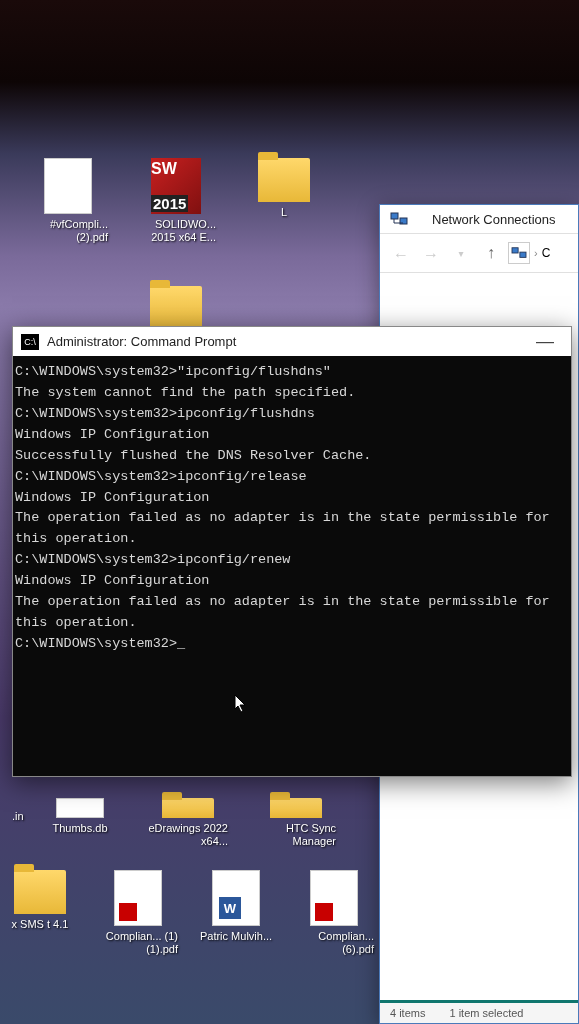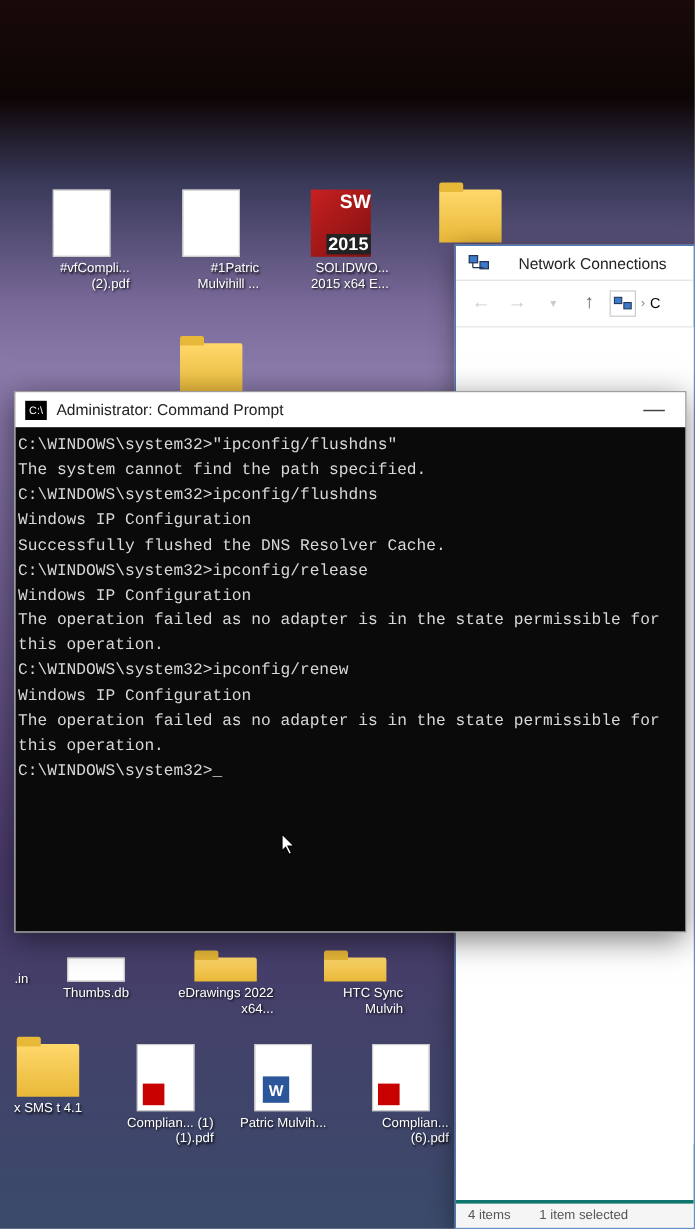--- a/index.html
+++ b/index.html
@@ -10,21 +10,21 @@
   font-family: "Segoe UI", sans-serif;
   overflow: hidden;
   position: relative;
 }
 .desktop { position: absolute; top: 0; left: 0; width: 100%; height: 100%; }
 .icon-row { position: absolute; display: flex; gap: 28px; }
 .desktop-icon { display: flex; flex-direction: column; align-items: center; width: 80px; text-align: center; cursor: pointer; }
 .desktop-icon .glyph { width: 48px; height: 56px; background: #fff; border: 1px solid #ccc; margin-bottom: 4px; display: flex; align-items: center; justify-content: center; font-size: 10px; color: #333; }
 .desktop-icon .folder-glyph { width: 52px; height: 44px; background: linear-gradient(#ffd86b, #e8b838); border-radius: 2px 2px 0 0; position: relative; margin-bottom: 4px; }
 .desktop-icon .folder-glyph::before { content: ""; position: absolute; top: -6px; left: 0; width: 20px; height: 8px; background: #e8b838; border-radius: 2px 2px 0 0; }
-.desktop-icon .sw-glyph { width: 50px; height: 56px; background: linear-gradient(135deg, #c82020, #801010); display: flex; flex-direction: column; align-items: flex-end; justify-content: center; color: #fff; font-weight: bold; font-size: 16px; margin-bottom: 4px; }
+.desktop-icon .sw-glyph { width: 50px; height: 56px; background: linear-gradient(135deg, #c82020, #801010); display: flex; flex-direction: column; align-items: flex-start; justify-content: center; color: #fff; font-weight: bold; font-size: 16px; margin-bottom: 4px; }
 .desktop-icon .sw-glyph small { font-size: 15px; background: #222; padding: 0 2px; margin-top: 17px; }
 .desktop-icon .word-glyph { width: 48px; height: 56px; background: #fff; border: 1px solid #ccc; position: relative; margin-bottom: 4px; }
 .desktop-icon .word-glyph::after { content: "W"; position: absolute; bottom: 6px; left: 6px; width: 22px; height: 22px; background: #2b579a; color: #fff; display: flex; align-items: center; justify-content: center; font-weight: bold; font-size: 13px; }
 .desktop-icon .pdf-glyph, .desktop-icon .file-glyph { width: 48px; height: 56px; background: #fff; border: 1px solid #ccc; margin-bottom: 4px; position: relative; }
 .desktop-icon .pdf-glyph::after { content: ""; position: absolute; bottom: 4px; left: 4px; width: 18px; height: 18px; background: #c80000; }
 .icon-label { color: #fff; font-size: 11px; text-shadow: 1px 1px 2px #000; line-height: 1.2; word-break: break-word; text-align: right; }
 
 .explorer-window {
   position: absolute;
   top: 204px;
@@ -86,24 +86,20 @@
 <body>
 
 <div class="desktop">
 
   <div class="icon-row" style="top:158px; left:28px;">
     <div class="desktop-icon">
       <div class="glyph file-glyph"></div>
       <div class="icon-label">#vfCompli... (2).pdf</div>
     </div>
     <div class="desktop-icon">
-      <div class="glyph file-glyph"></div>
-      <div class="icon-label">#1Patric Mulvihill ...</div>
-    </div>
-    <div class="desktop-icon">
       <div class="sw-glyph">
         <span>SW</span>
         <small>2015</small>
       </div>
       <div class="icon-label">SOLIDWO... 2015 x64 E...</div>
     </div>
     <div class="desktop-icon">
       <div class="folder-glyph"></div>
       <div class="icon-label">L</div>
     </div>
@@ -121,21 +117,21 @@
     <div class="desktop-icon">
       <div class="glyph file-glyph" style="height:20px;"></div>
       <div class="icon-label">Thumbs.db</div>
     </div>
     <div class="desktop-icon">
       <div class="folder-glyph" style="height:20px;"></div>
       <div class="icon-label">eDrawings 2022 x64...</div>
     </div>
     <div class="desktop-icon">
       <div class="folder-glyph" style="height:20px;"></div>
-      <div class="icon-label">HTC Sync Mulvih</div>
+      <div class="icon-label">HTC Sync Manager</div>
     </div>
   </div>
 
   <div class="icon-row" style="top:870px; left:0px; gap:18px;">
     <div class="desktop-icon">
       <div class="folder-glyph"></div>
       <div class="icon-label">x SMS t 4.1</div>
     </div>
     <div class="desktop-icon">
       <div class="pdf-glyph"></div>

